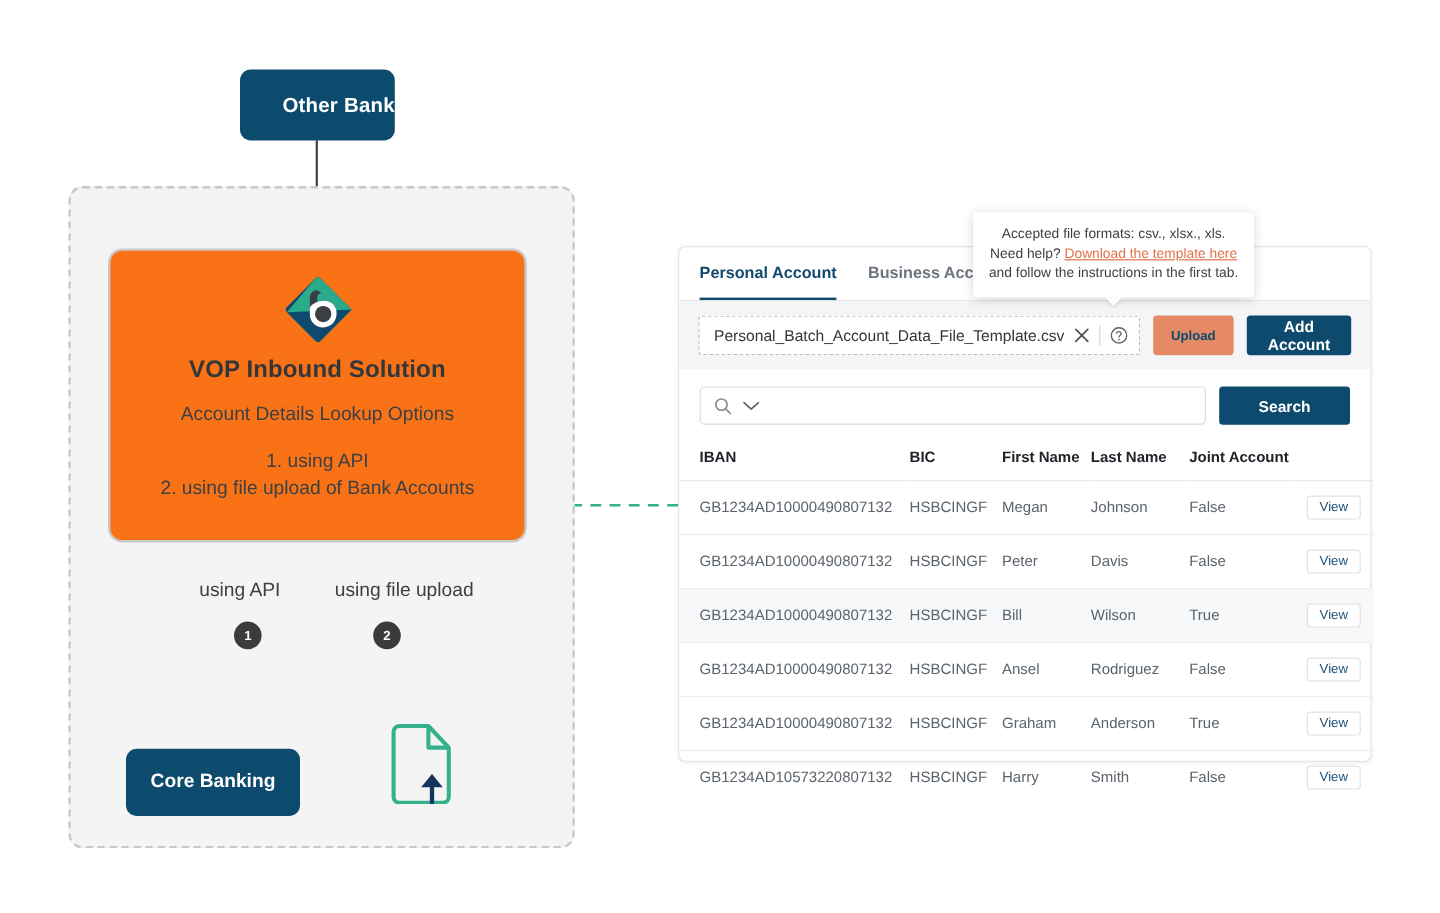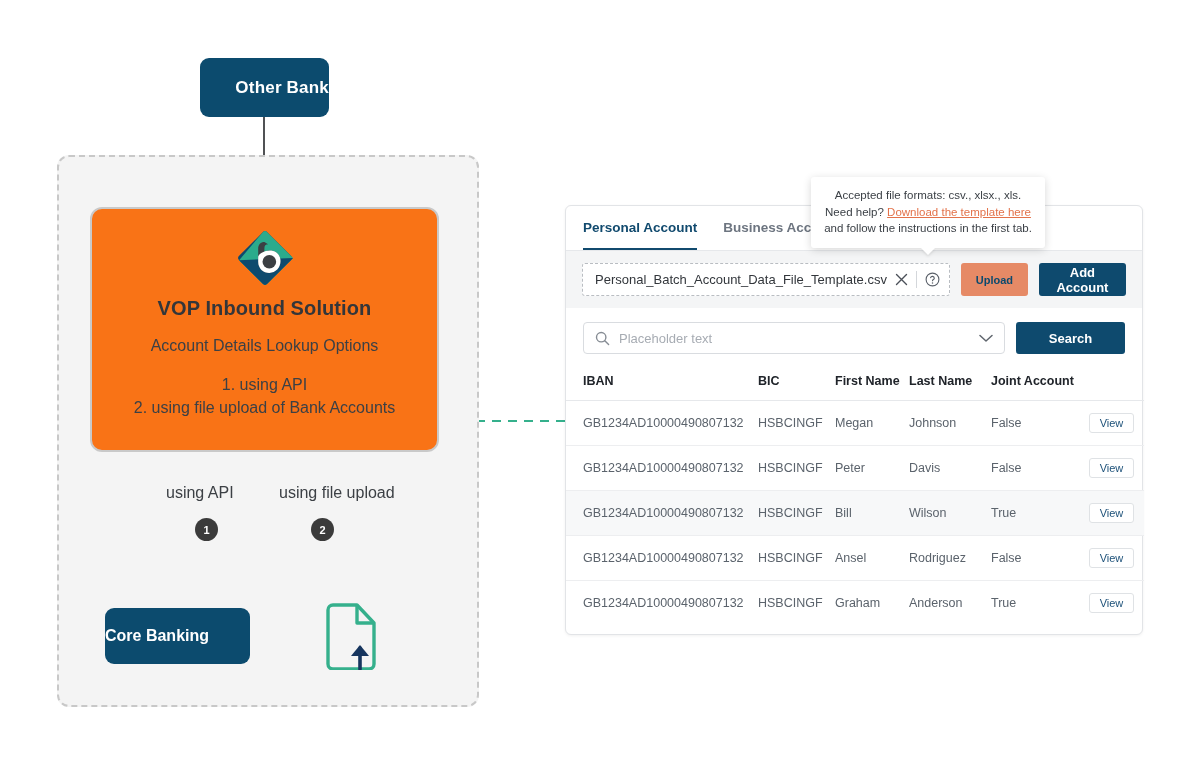--- a/index.html
+++ b/index.html
@@ -91,28 +91,28 @@
     color: #ffffff;
     font-size: 11px;
     font-weight: bold;
     display: flex; align-items: center; justify-content: center;
   }
   .num-1 { left: 195px; top: 518px; }
   .num-2 { left: 311px; top: 518px; }
 
   .core-banking {
     position: absolute;
-    left: 105px; top: 608px;
+    left: 105px; top: 624px;
     width: 145px; height: 56px;
     background: #0c4b6e;
     border-radius: 9px;
     color: #ffffff;
     font-size: 16px;
     font-weight: bold;
-    display: flex; align-items: center; 
+    display: flex; align-items: center; justify-content: center;
   }
 
   .upload-icon-wrap {
     position: absolute;
     left: 320px; top: 602px;
     width: 62px; height: 68px;
   }
 
   .connector-svg {
     position: absolute;
@@ -401,21 +401,20 @@
     </div>
 
     <div class="search-row">
       <div class="search-field">
         <span class="icon-btn">
           <svg width="15" height="15" viewBox="0 0 15 15">
             <circle cx="6.2" cy="6.2" r="4.7" fill="none" stroke="#868c94" stroke-width="1.4"></circle>
             <path d="M9.8,9.8 L13.6,13.6" stroke="#868c94" stroke-width="1.4" stroke-linecap="round"></path>
           </svg>
         </span>
-        <span class="search-ph">Placeholder text</span>
         <span class="icon-btn">
           <svg width="14" height="9" viewBox="0 0 14 9">
             <path d="M1,1.5 L7,7 L13,1.5" fill="none" stroke="#5f656d" stroke-width="1.5" stroke-linecap="round" stroke-linejoin="round"></path>
           </svg>
         </span>
       </div>
       <button class="btn-search">Search</button>
     </div>
 
     <table class="accounts">
@@ -463,20 +462,28 @@
             <td class="c-act"><button class="btn-view">View</button></td>
           </tr>
           <tr>
             <td class="c-iban">GB1234AD10000490807132</td>
             <td class="c-bic">HSBCINGF</td>
             <td class="c-fn">Graham</td>
             <td class="c-ln">Anderson</td>
             <td class="c-joint">True</td>
             <td class="c-act"><button class="btn-view">View</button></td>
           </tr>
+          <tr>
+            <td class="c-iban">GB1234AD10573220807132</td>
+            <td class="c-bic">HSBCINGF</td>
+            <td class="c-fn">Harry</td>
+            <td class="c-ln">Smith</td>
+            <td class="c-joint">False</td>
+            <td class="c-act"><button class="btn-view">View</button></td>
+          </tr>
         </tbody>
     </table>
   </div>
 
   <div class="tooltip">
     <span>Accepted file formats: csv., xlsx., xls.</span>
     <span>Need help? </span><a href="#">Download the template here</a><span> and follow the instructions in the first tab.</span>
   </div>
 
 </div>

